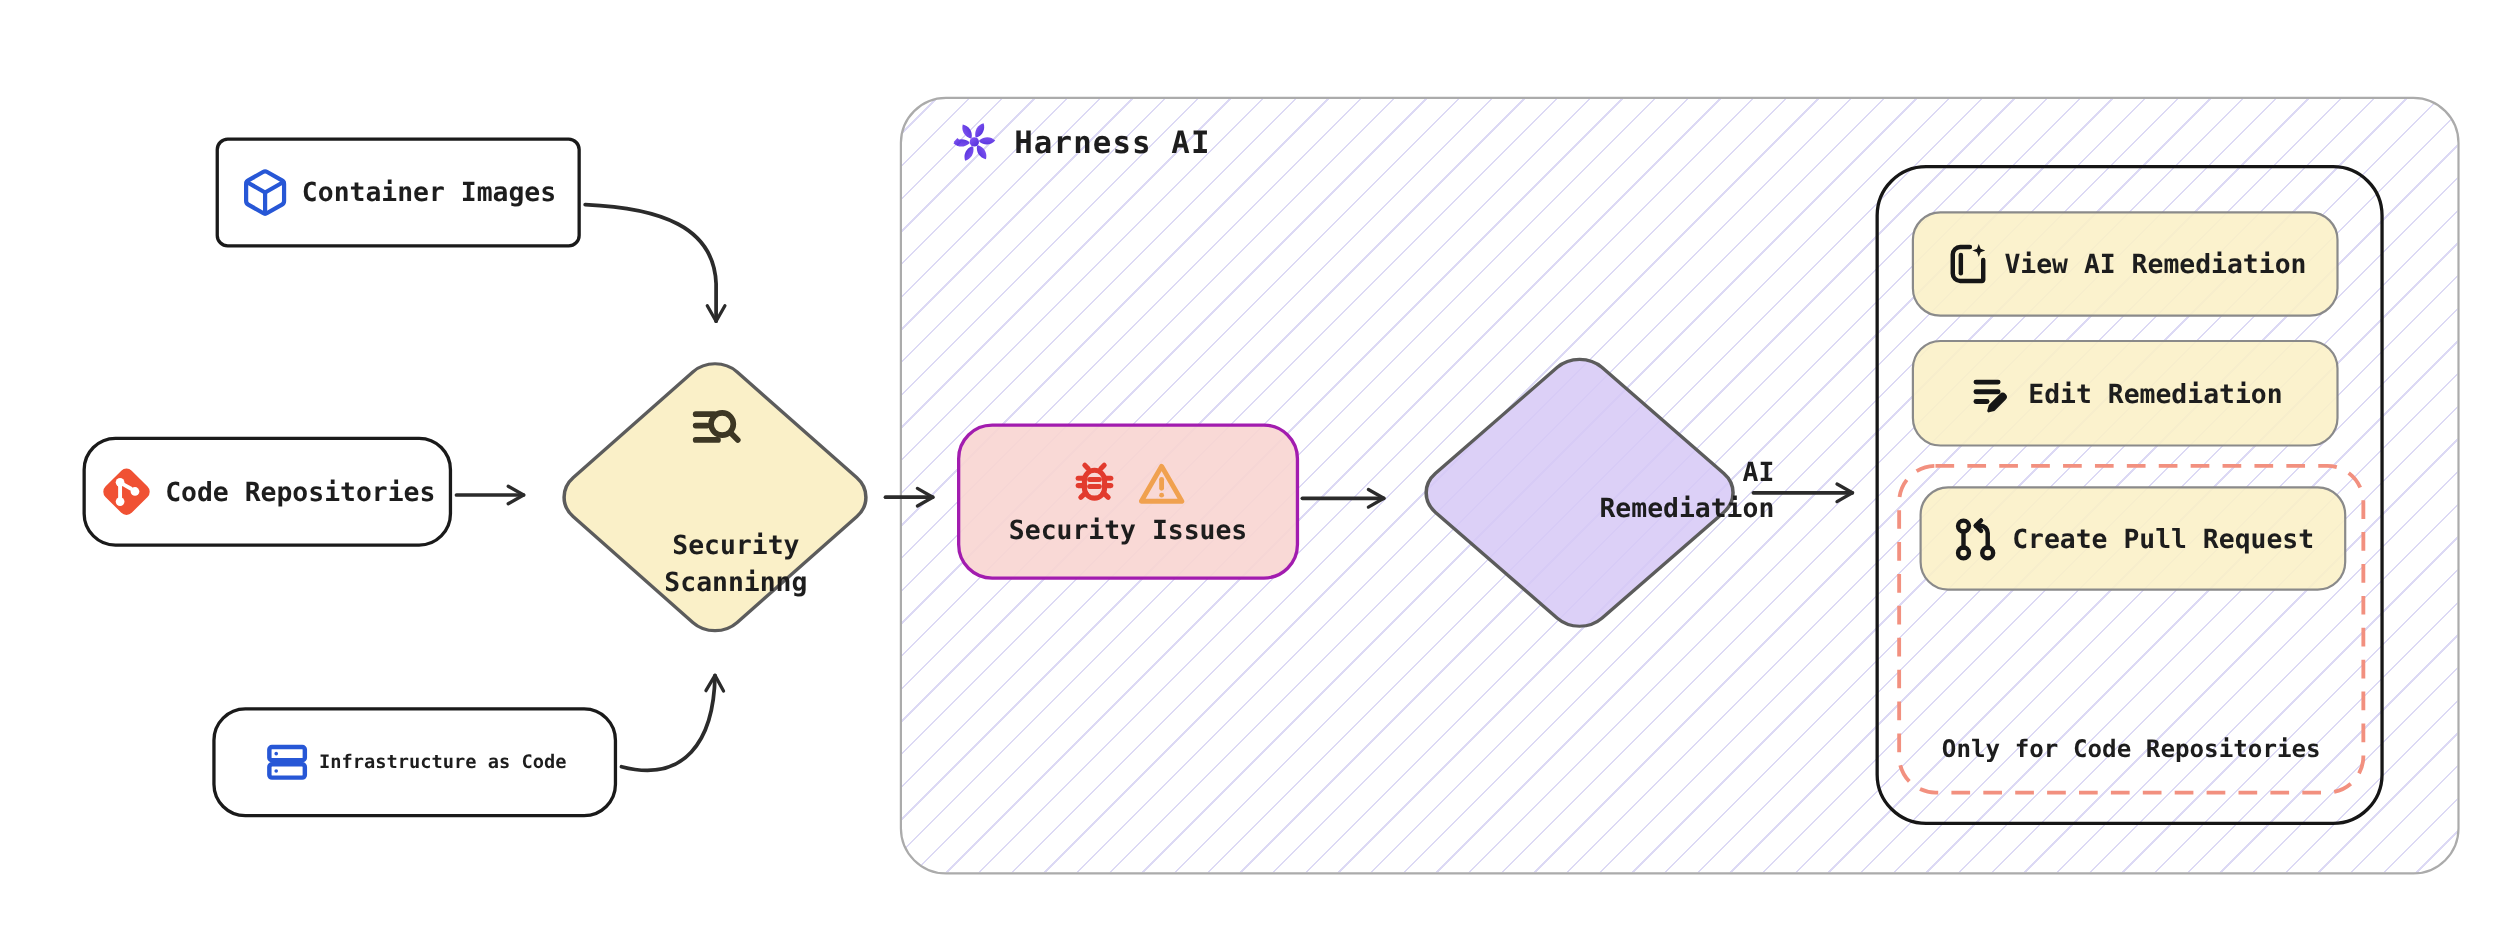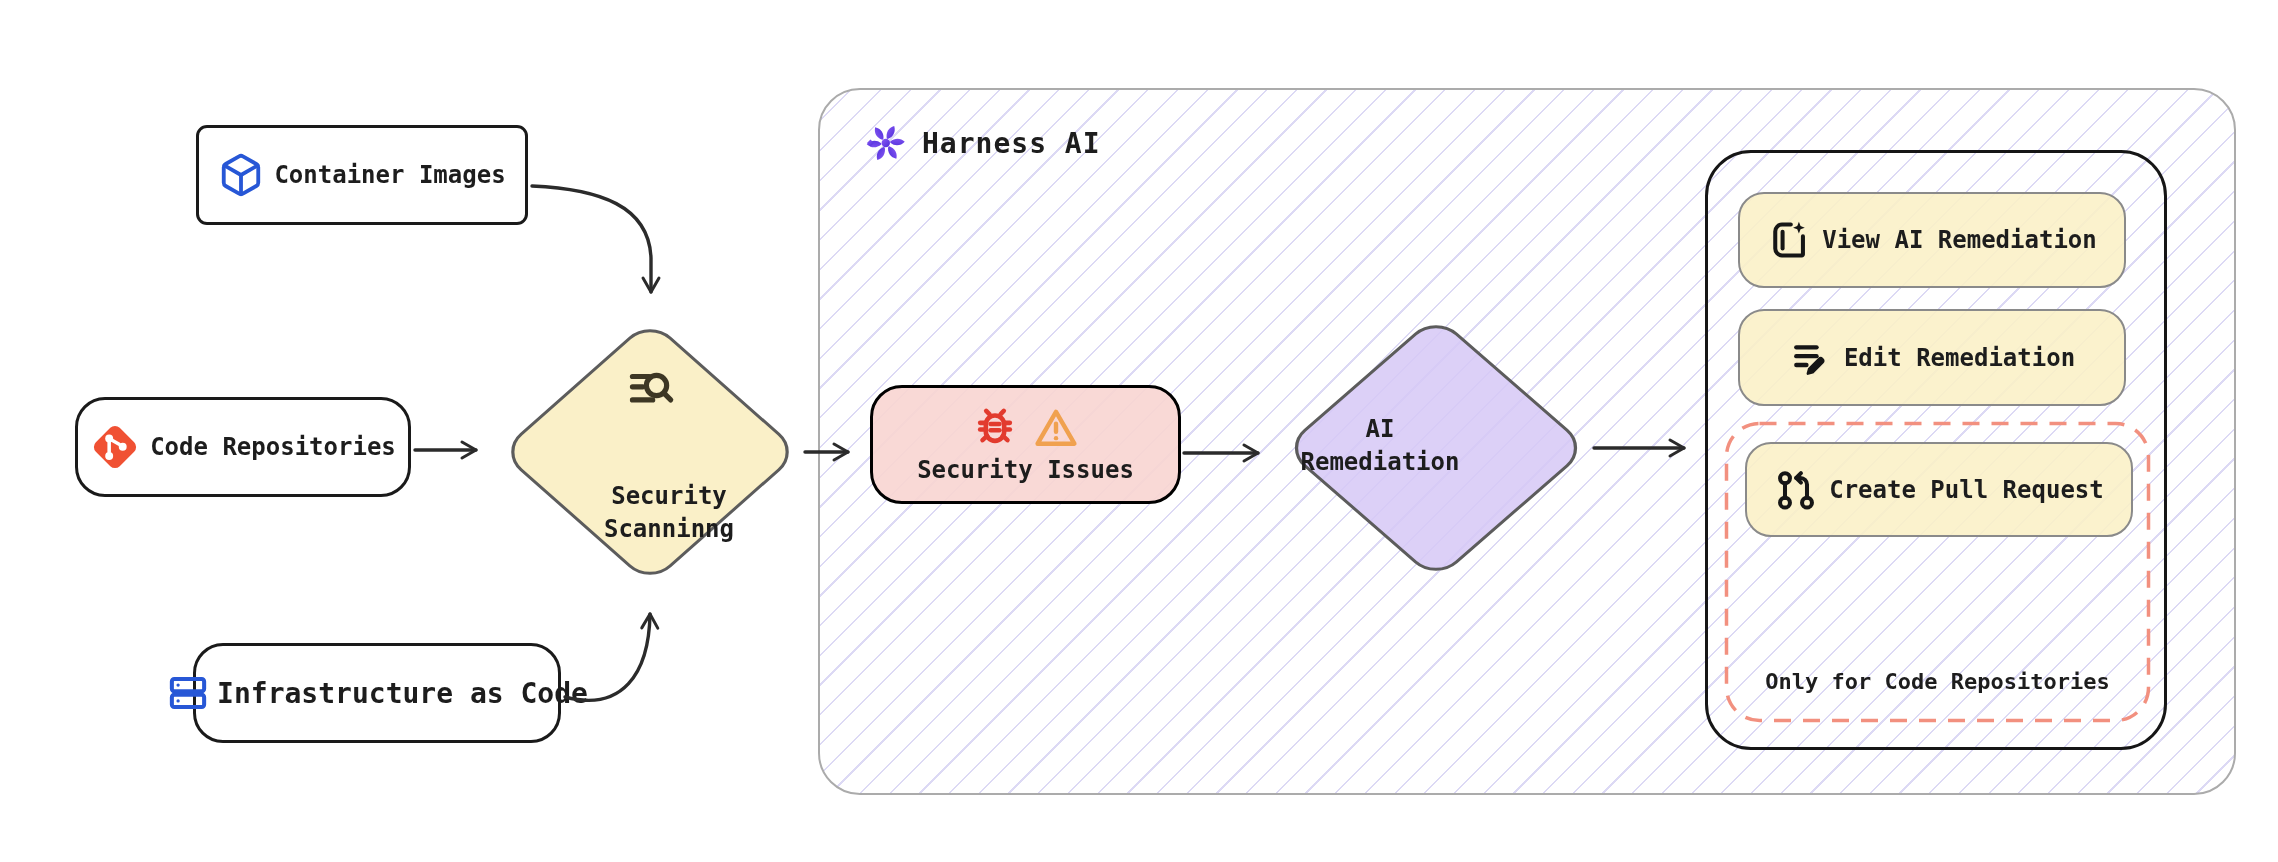--- a/index.html
+++ b/index.html
@@ -8,47 +8,47 @@
     font-family:"DejaVu Sans Mono","Liberation Mono",monospace;color:#1d1d1d;
   }
   .abs{position:absolute;}
   
   .harness-box{
     left:818px;top:88px;width:1418px;height:707px;border:2px solid #ababab;border-radius:42px;
     background-color:#fff;
     background-image:repeating-linear-gradient(135deg,rgba(140,130,220,0.30) 0px,rgba(140,130,220,0.30) 1.6px,transparent 1.6px,transparent 21px);
     box-sizing:border-box;z-index:1;
   }
-  .harness-label{left:862px;top:120px;display:flex;align-items:center;gap:14px;z-index:6;}
+  .harness-label{left:862px;top:106px;display:flex;align-items:center;gap:14px;z-index:6;}
   .harness-label .title{font-size:28px;font-weight:600;letter-spacing:1px;}
   
   .node{
     box-sizing:border-box;background:#ffffff;border:3px solid #1a1a1a;border-radius:30px;
     display:flex;align-items:center;justify-content:center;gap:10px;z-index:10;
   }
   .node .lbl{font-size:24px;font-weight:600;white-space:nowrap;}
   #node-ci{left:196px;top:125px;width:332px;height:100px;border-radius:11px;}
   #node-cr{left:75px;top:397px;width:336px;height:100px;justify-content:center;}
   #node-iac{left:193px;top:643px;width:368px;height:100px;gap:7px;}
-  #node-iac .lbl{font-size:28px;}
+  #node-iac .lbl{font-size:17px;}
   
   .diamond{
     width:200px;height:200px;box-sizing:border-box;border:3px solid #5c5c5c;border-radius:28px;
     transform-origin:50% 50%;z-index:8;
   }
   #diamond-scan{left:550px;top:352px;background:#FAF0C8;transform:scale(1.069,0.945) rotate(45deg);}
   #diamond-ai{left:1336px;top:348px;background:rgba(214,200,246,0.85);transform:scale(1.087,0.945) rotate(45deg);z-index:8;}
   .diamond-text{z-index:12;text-align:center;font-size:24px;font-weight:600;line-height:33px;white-space:pre-line;}
   #scan-text{left:544px;top:480px;width:250px;}
-  #ai-text{left:1255px;top:413px;width:250px;}
+  #ai-text{left:1363px;top:413px;width:250px;text-align:right;}
   #scan-icon-wrap{left:623px;top:363px;z-index:12;}
   
   #node-issues{
-    left:870px;top:385px;width:311px;height:119px;box-sizing:border-box;
-    background:rgba(248,213,209,0.90);border:3px solid #000000;border-radius:32px;
+    left:870px;top:385px;width:311px;height:142px;box-sizing:border-box;
+    background:rgba(248,213,209,0.90);border:3px solid #a21caf;border-radius:32px;
     display:flex;flex-direction:column;align-items:center;justify-content:center;gap:5px;z-index:10;
   }
   #node-issues .icon-row{display:flex;align-items:center;gap:16px;}
   #node-issues .lbl{font-size:24px;font-weight:600;}
   
   .panel-black{
     left:1705px;top:150px;width:462px;height:600px;box-sizing:border-box;
     border:3.5px solid #161616;border-radius:46px;background:transparent;z-index:5;
   }
   .action-btn{

